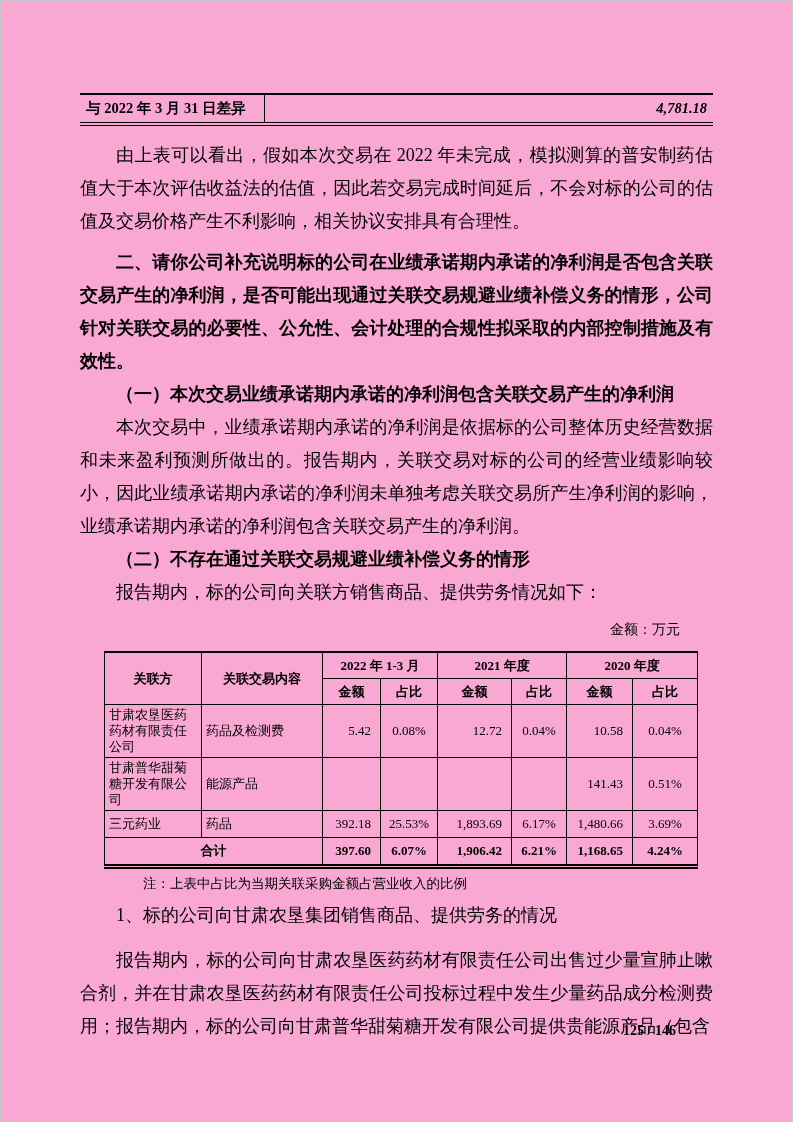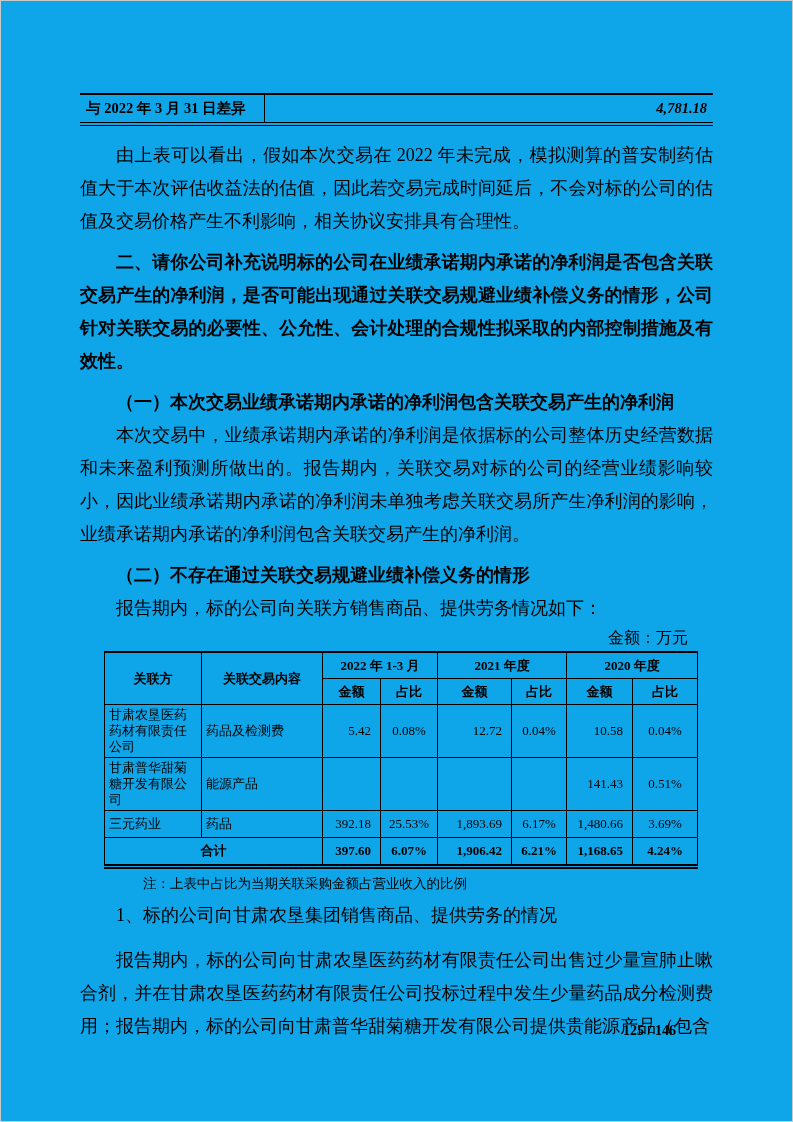--- a/index.html
+++ b/index.html
@@ -1,20 +1,20 @@
 <!DOCTYPE html>
 <html lang="zh"><head>
 <meta charset="utf-8">
 <style>
   html,body { margin:0; padding:0; background:#ffffff; }
   .page {
     position: relative;
     width: 793px; height: 1122px;
     box-sizing: border-box;
-    background: #0ea5e9;
+    background: #f9a8d4;
     border: 1px solid #c9c9c9;
     font-family: "Liberation Serif", "DejaVu Serif", serif;
     color: #000;
     overflow: hidden;
   }
   .content {
     position: absolute;
     left: 79px; right: 79px; top: 0;
   }
   
@@ -38,29 +38,29 @@
   
   .para {
     font-size: 18px;
     line-height: 33px;
     text-align: justify;
     text-indent: 2em;
     margin: 0;
   }
   .para.first { margin-top: 13px; }
   .bold { font-weight: bold; }
-  .h-sub { margin-top: 8px; }
+  .h-sub { }
 
   
   .unit-line {
-    font-size: 16px;
+    font-size: 14px;
     line-height: 26px;
     text-align: right;
     padding-right: 25px;
-    margin: 0;
+    margin: 8px;
   }
 
   
   .rp-table {
     border-collapse: collapse;
     table-layout: fixed;
     width: 593px;
     margin-left: 24px;
     font-size: 13px;
     border-top: 2px solid #000;

